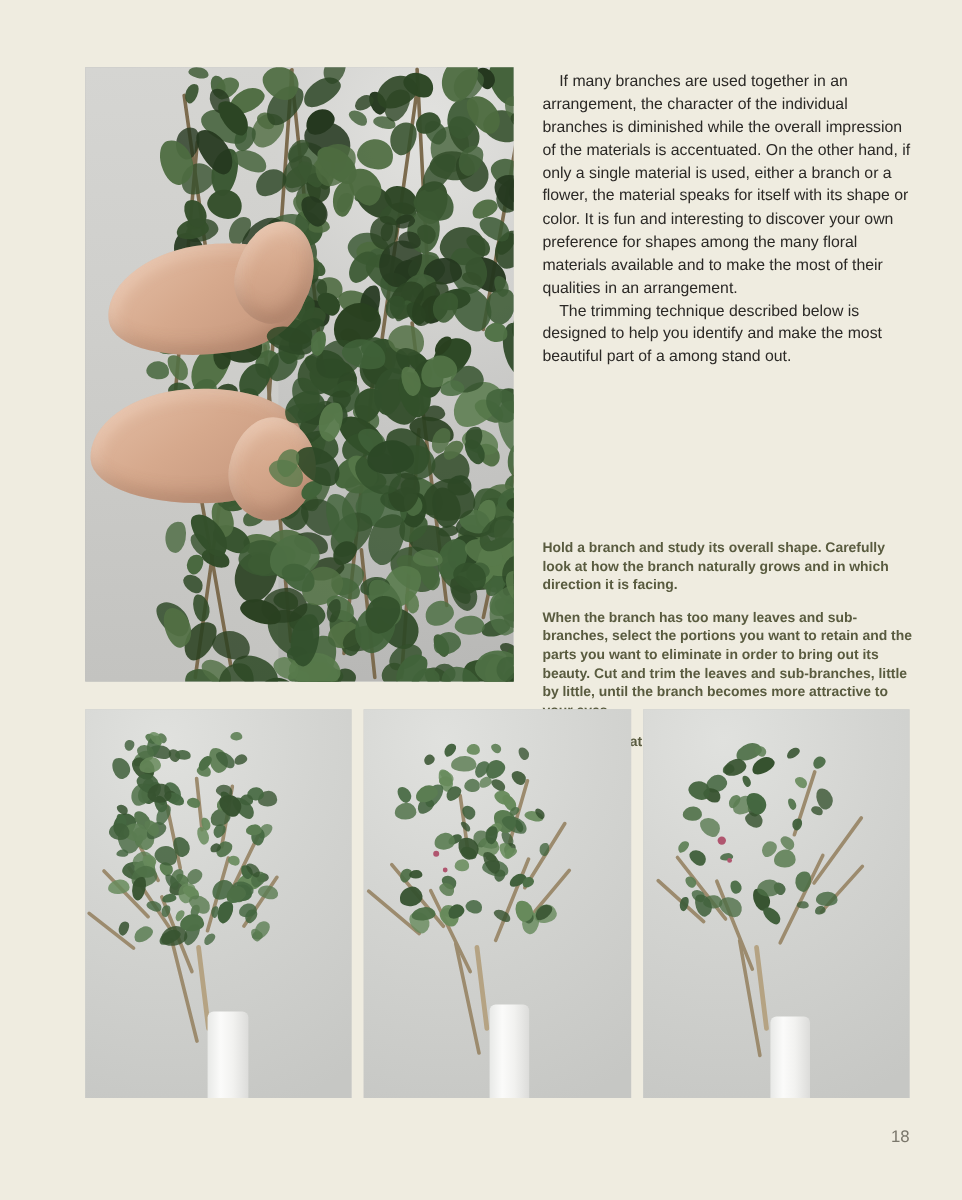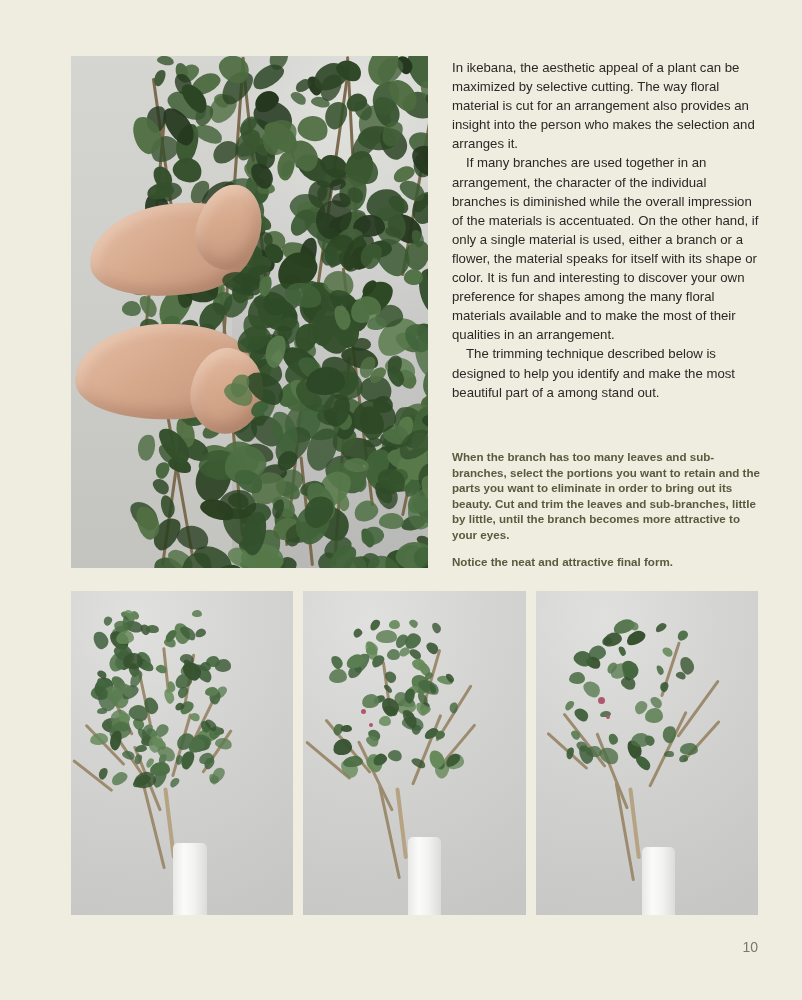--- a/index.html
+++ b/index.html
@@ -624,26 +624,26 @@
         <div class="leaf" style="left: 340.6px; top: 493.1px; width: 20.5px; height: 16.9px; transform: rotate(-66.1deg); background: rgb(65, 99, 58); opacity: 0.8;"></div>
         <div class="leaf" style="left: 204.9px; top: 395.5px; width: 22.4px; height: 16.9px; transform: rotate(-43.7deg); background: rgb(45, 72, 38); opacity: 0.97;"></div>
         <div class="leaf" style="left: 160.6px; top: 466.1px; width: 43.7px; height: 22.8px; transform: rotate(-78.3deg); background: rgb(51, 81, 44); opacity: 0.97;"></div>
         <div class="leaf" style="left: 156.9px; top: 492.4px; width: 21.8px; height: 16.5px; transform: rotate(33.9deg); background: rgb(88, 122, 75); opacity: 0.8;"></div>
         <div class="leaf" style="left: 346.9px; top: 423.4px; width: 31.4px; height: 21.4px; transform: rotate(62.2deg); background: rgb(88, 122, 75); opacity: 0.86;"></div>
         <div class="leaf" style="left: 258.9px; top: 253.8px; width: 25px; height: 15.2px; transform: rotate(74.8deg); background: rgb(88, 122, 75); opacity: 0.87;"></div>
       </div>
   </div>
 
   <div class="textcol">
-    <p class="body-p">In ikebana, the aesthetic appeal of a plant can be maximized by selective cutting. The way floral material is cut for an arrangement also provides an insight into the person who makes the selection and arranges it.</p>
     <p class="body-p indent">If many branches are used together in an arrangement, the character of the individual branches is diminished while the overall impression of the materials is accentuated. On the other hand, if only a single material is used, either a branch or a flower, the material speaks for itself with its shape or color. It is fun and interesting to discover your own preference for shapes among the many floral materials available and to make the most of their qualities in an arrangement.</p>
     <p class="body-p indent">The trimming technique described below is designed to help you identify and make the most beautiful part of a among stand out.</p>
   </div>
 
   <div class="captions">
+    <p class="caption-p">Hold a branch and study its overall shape. Carefully look at how the branch naturally grows and in which direction it is facing.</p>
     <p class="caption-p">When the branch has too many leaves and sub-branches, select the portions you want to retain and the parts you want to eliminate in order to bring out its beauty. Cut and trim the leaves and sub-branches, little by little, until the branch becomes more attractive to your eyes.</p>
     <p class="caption-p">Notice the neat and attractive final form.</p>
   </div>
 
   <div class="strip">
     <div class="panel">
       <div class="pbg"></div>
       <div id="plant-1">
           <div class="twig" style="left: 92px; top: 188px; width: 3px; height: 90px; transform: rotate(-14deg); background: rgb(156, 139, 110);"></div>
           <div class="twig" style="left: 88px; top: 150px; width: 3px; height: 70px; transform: rotate(-22deg); background: rgb(156, 139, 110);"></div>
@@ -921,16 +921,16 @@
           <div class="pleaf" style="left: 141.2px; top: 40.4px; width: 10.8px; height: 8.6px; transform: rotate(-38.5deg); background: rgb(68, 103, 64); opacity: 0.91;"></div>
           <div class="bud" style="left: 62px; top: 106px; width: 7px; height: 7px;"></div>
           <div class="bud" style="left: 70px; top: 124px; width: 4px; height: 4px;"></div>
           <div class="twig" style="left: 101px; top: 196px; width: 4px; height: 72px; transform: rotate(-7deg); background: rgb(181, 163, 131);"></div>
         </div>
       <div class="vase" style="left:48%; width:33px; height:68px;"></div>
     </div>
   </div>
 
   <div class="footer">
-    <div class="footer-page">10</div>
+    <div class="footer-page">18</div>
   </div>
 
 </div>
 
 </body></html>

